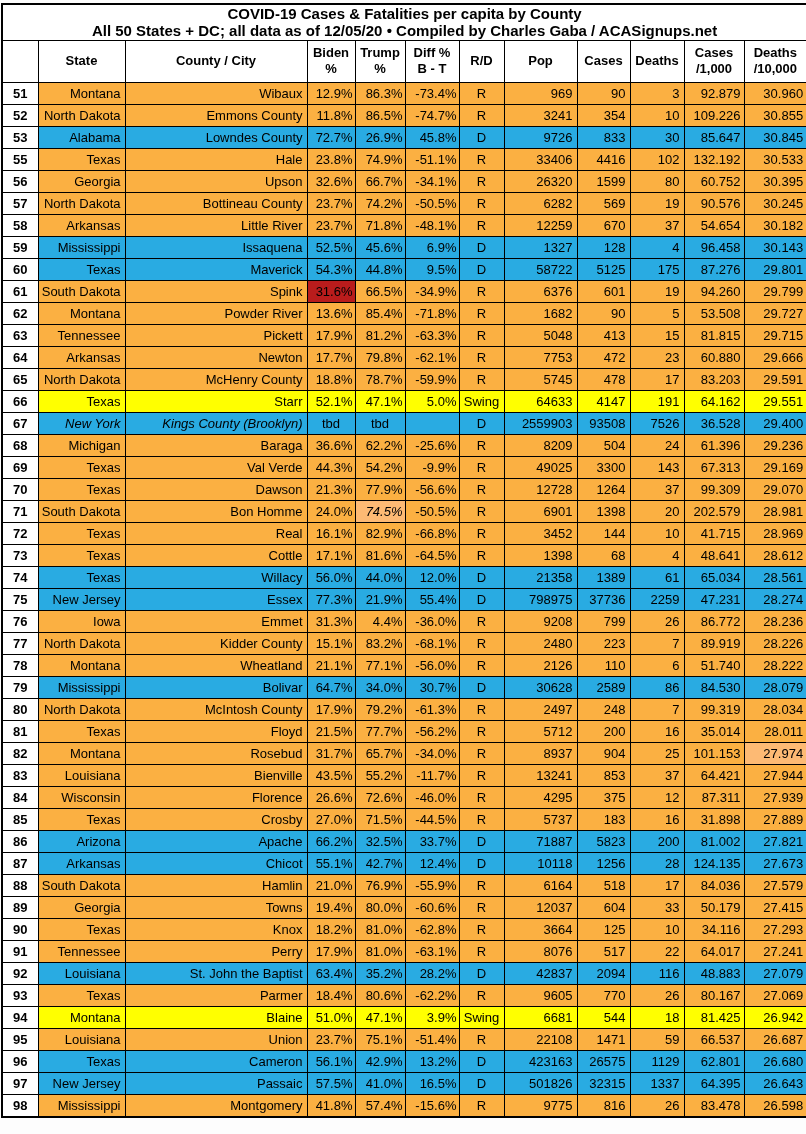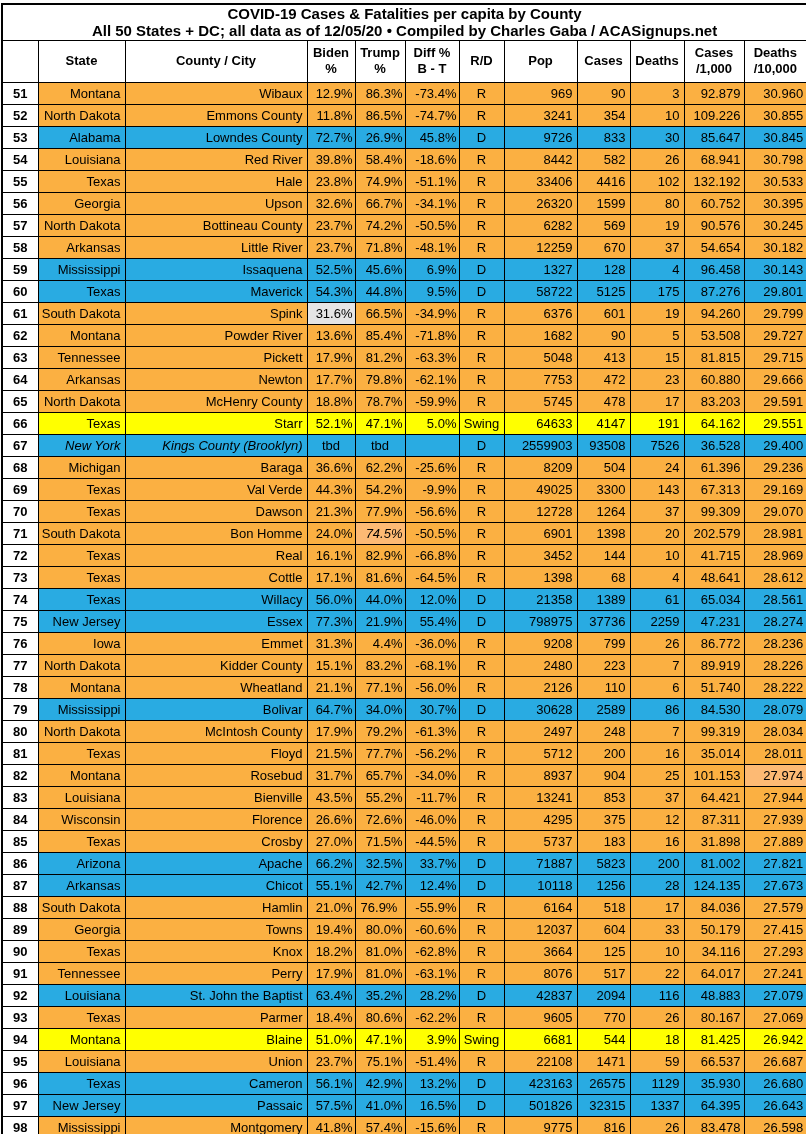--- a/index.html
+++ b/index.html
@@ -143,34 +143,20 @@
           <td class="col-trump" style="background: rgb(41, 171, 226);">26.9%</td>
           <td class="col-diff" style="background: rgb(41, 171, 226);">45.8%</td>
           <td class="col-rd" style="background: rgb(41, 171, 226);">D</td>
           <td class="col-pop" style="background: rgb(41, 171, 226);">9726</td>
           <td class="col-cases" style="background: rgb(41, 171, 226);">833</td>
           <td class="col-deaths" style="background: rgb(41, 171, 226);">30</td>
           <td class="col-cases_per_1000" style="background: rgb(41, 171, 226);">85.647</td>
           <td class="col-deaths_per_10000" style="background: rgb(41, 171, 226);">30.845</td>
         </tr>
         <tr>
-          <td class="col-rank">54</td>
-          <td class="col-state" style="background: rgb(251, 176, 66);">Louisiana</td>
-          <td class="col-county" style="background: rgb(251, 176, 66);">Red River</td>
-          <td class="col-biden" style="background: rgb(251, 176, 66);">39.8%</td>
-          <td class="col-trump" style="background: rgb(251, 176, 66);">58.4%</td>
-          <td class="col-diff" style="background: rgb(251, 176, 66);">-18.6%</td>
-          <td class="col-rd" style="background: rgb(251, 176, 66);">R</td>
-          <td class="col-pop" style="background: rgb(251, 176, 66);">8442</td>
-          <td class="col-cases" style="background: rgb(251, 176, 66);">582</td>
-          <td class="col-deaths" style="background: rgb(251, 176, 66);">26</td>
-          <td class="col-cases_per_1000" style="background: rgb(251, 176, 66);">68.941</td>
-          <td class="col-deaths_per_10000" style="background: rgb(251, 176, 66);">30.798</td>
-        </tr>
-        <tr>
           <td class="col-rank">55</td>
           <td class="col-state" style="background: rgb(251, 176, 66);">Texas</td>
           <td class="col-county" style="background: rgb(251, 176, 66);">Hale</td>
           <td class="col-biden" style="background: rgb(251, 176, 66);">23.8%</td>
           <td class="col-trump" style="background: rgb(251, 176, 66);">74.9%</td>
           <td class="col-diff" style="background: rgb(251, 176, 66);">-51.1%</td>
           <td class="col-rd" style="background: rgb(251, 176, 66);">R</td>
           <td class="col-pop" style="background: rgb(251, 176, 66);">33406</td>
           <td class="col-cases" style="background: rgb(251, 176, 66);">4416</td>
           <td class="col-deaths" style="background: rgb(251, 176, 66);">102</td>
@@ -244,21 +230,21 @@
           <td class="col-pop" style="background: rgb(41, 171, 226);">58722</td>
           <td class="col-cases" style="background: rgb(41, 171, 226);">5125</td>
           <td class="col-deaths" style="background: rgb(41, 171, 226);">175</td>
           <td class="col-cases_per_1000" style="background: rgb(41, 171, 226);">87.276</td>
           <td class="col-deaths_per_10000" style="background: rgb(41, 171, 226);">29.801</td>
         </tr>
         <tr>
           <td class="col-rank">61</td>
           <td class="col-state" style="background: rgb(251, 176, 66);">South Dakota</td>
           <td class="col-county" style="background: rgb(251, 176, 66);">Spink</td>
-          <td class="col-biden" style="background: #e5e5e5;">31.6%</td>
+          <td class="col-biden" style="background: #b91c1c;">31.6%</td>
           <td class="col-trump" style="background: rgb(251, 176, 66);">66.5%</td>
           <td class="col-diff" style="background: rgb(251, 176, 66);">-34.9%</td>
           <td class="col-rd" style="background: rgb(251, 176, 66);">R</td>
           <td class="col-pop" style="background: rgb(251, 176, 66);">6376</td>
           <td class="col-cases" style="background: rgb(251, 176, 66);">601</td>
           <td class="col-deaths" style="background: rgb(251, 176, 66);">19</td>
           <td class="col-cases_per_1000" style="background: rgb(251, 176, 66);">94.260</td>
           <td class="col-deaths_per_10000" style="background: rgb(251, 176, 66);">29.799</td>
         </tr>
         <tr>
@@ -623,21 +609,21 @@
           <td class="col-cases" style="background: rgb(41, 171, 226);">1256</td>
           <td class="col-deaths" style="background: rgb(41, 171, 226);">28</td>
           <td class="col-cases_per_1000" style="background: rgb(41, 171, 226);">124.135</td>
           <td class="col-deaths_per_10000" style="background: rgb(41, 171, 226);">27.673</td>
         </tr>
         <tr>
           <td class="col-rank">88</td>
           <td class="col-state" style="background: rgb(251, 176, 66);">South Dakota</td>
           <td class="col-county" style="background: rgb(251, 176, 66); padding-left: 45px;">Hamlin</td>
           <td class="col-biden" style="background: rgb(251, 176, 66);">21.0%</td>
-          <td class="col-trump" style="background: rgb(251, 176, 66); text-align: center;">76.9%</td>
+          <td class="col-trump" style="background: rgb(251, 176, 66);">76.9%</td>
           <td class="col-diff" style="background: rgb(251, 176, 66);">-55.9%</td>
           <td class="col-rd" style="background: rgb(251, 176, 66);">R</td>
           <td class="col-pop" style="background: rgb(251, 176, 66);">6164</td>
           <td class="col-cases" style="background: rgb(251, 176, 66);">518</td>
           <td class="col-deaths" style="background: rgb(251, 176, 66);">17</td>
           <td class="col-cases_per_1000" style="background: rgb(251, 176, 66);">84.036</td>
           <td class="col-deaths_per_10000" style="background: rgb(251, 176, 66);">27.579</td>
         </tr>
         <tr>
           <td class="col-rank">89</td>
@@ -741,21 +727,21 @@
           <td class="col-rank">96</td>
           <td class="col-state" style="background: rgb(41, 171, 226);">Texas</td>
           <td class="col-county" style="background: rgb(41, 171, 226);">Cameron</td>
           <td class="col-biden" style="background: rgb(41, 171, 226);">56.1%</td>
           <td class="col-trump" style="background: rgb(41, 171, 226);">42.9%</td>
           <td class="col-diff" style="background: rgb(41, 171, 226);">13.2%</td>
           <td class="col-rd" style="background: rgb(41, 171, 226);">D</td>
           <td class="col-pop" style="background: rgb(41, 171, 226);">423163</td>
           <td class="col-cases" style="background: rgb(41, 171, 226);">26575</td>
           <td class="col-deaths" style="background: rgb(41, 171, 226);">1129</td>
-          <td class="col-cases_per_1000" style="background: rgb(41, 171, 226);">35.930</td>
+          <td class="col-cases_per_1000" style="background: rgb(41, 171, 226);">62.801</td>
           <td class="col-deaths_per_10000" style="background: rgb(41, 171, 226);">26.680</td>
         </tr>
         <tr>
           <td class="col-rank">97</td>
           <td class="col-state" style="background: rgb(41, 171, 226);">New Jersey</td>
           <td class="col-county" style="background: rgb(41, 171, 226);">Passaic</td>
           <td class="col-biden" style="background: rgb(41, 171, 226);">57.5%</td>
           <td class="col-trump" style="background: rgb(41, 171, 226);">41.0%</td>
           <td class="col-diff" style="background: rgb(41, 171, 226);">16.5%</td>
           <td class="col-rd" style="background: rgb(41, 171, 226);">D</td>

